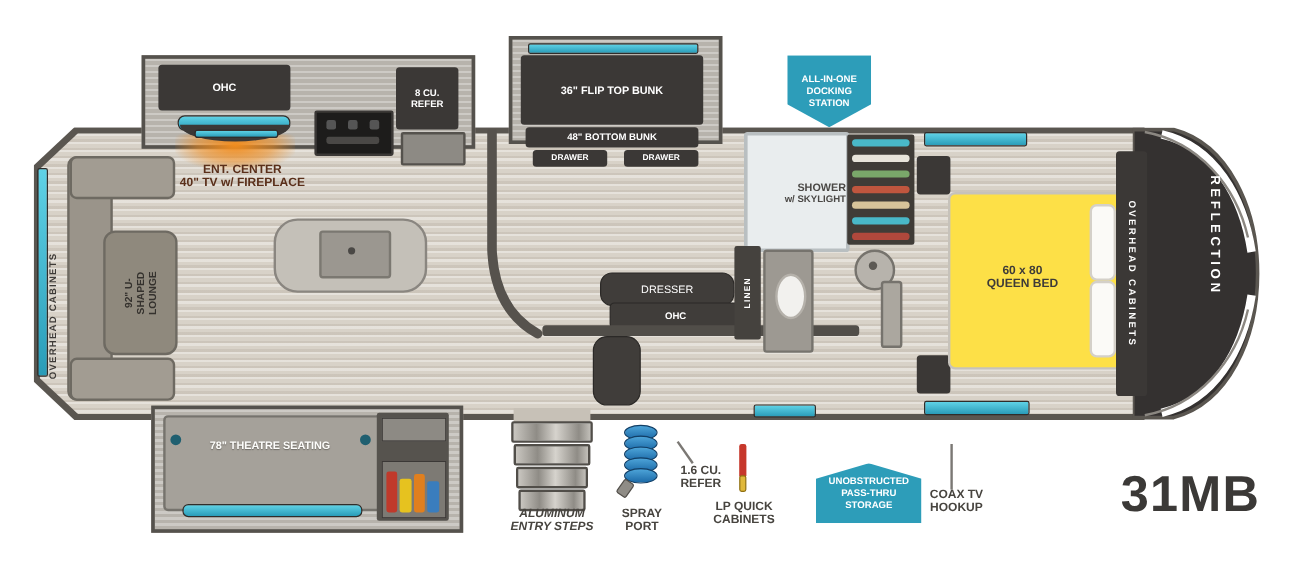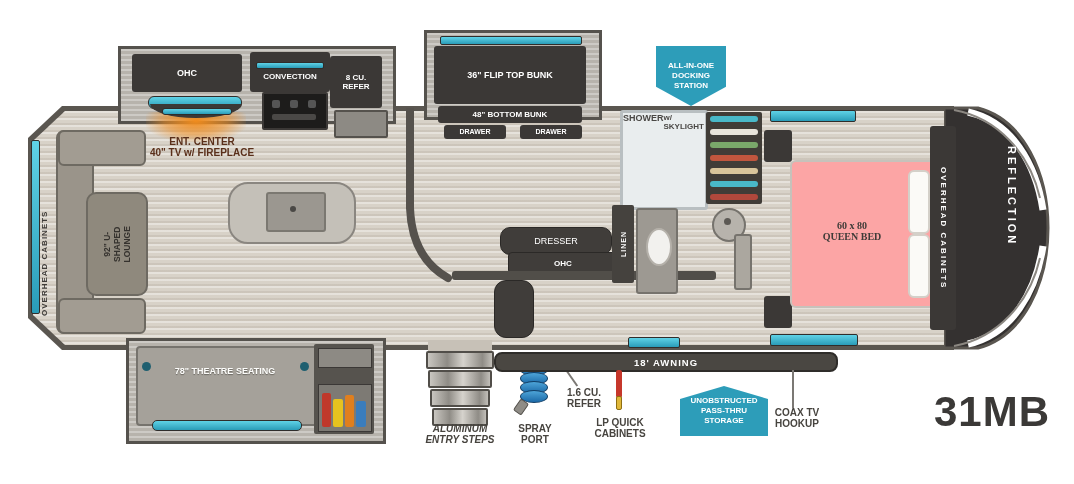--- a/index.html
+++ b/index.html
@@ -47,24 +47,20 @@
       <path d="M10,240 C54,232 86,196 96,152" fill="none" stroke="#8b8781" stroke-width="2"></path>
     </svg>
     <div class="abs vtext" style="left:62px;top:40px;height:164px;color:#fff;font-weight:bold;font-size:11px;letter-spacing:3px;display:flex;align-items:center;">REFLECTION</div>
   </div>
 
   <div class="abs slide" style="left:118px;top:46px;width:272px;height:72px;"></div>
   <div class="abs darkbox" style="left:132px;top:54px;width:110px;height:38px;font-size:9px;">
     <span>OHC</span>
   </div>
   <div class="abs teal" style="left:148px;top:96px;width:92px;height:11px;border-radius:6px;"></div>
-  <div class="abs darkbox" style="left:250px;top:52px;width:80px;height:40px;font-size:8px;flex-direction:column;">
-    <span class="teal" style="width:66px;height:5px;margin-bottom:3px;"></span>
-    <span>CONVECTION</span>
-  </div>
   <div class="abs" style="left:262px;top:92px;width:62px;height:34px;background:#1d1c1b;border:2px solid #3b3836;border-radius:2px;">
     <span class="abs" style="left:8px;top:6px;width:8px;height:8px;background:#555;border-radius:2px;"></span>
     <span class="abs" style="left:26px;top:6px;width:8px;height:8px;background:#555;border-radius:2px;"></span>
     <span class="abs" style="left:44px;top:6px;width:8px;height:8px;background:#555;border-radius:2px;"></span>
     <span class="abs" style="left:8px;top:20px;width:44px;height:6px;background:#4a4846;border-radius:2px;"></span>
   </div>
   <div class="abs darkbox" style="left:330px;top:56px;width:52px;height:52px;font-size:8px;flex-direction:column;">
     <span>8 CU.</span>
     <span>REFER</span>
   </div>
@@ -140,21 +136,21 @@
 
   <div class="abs pill" style="left:500px;top:227px;width:110px;height:26px;display:flex;align-items:center;justify-content:center;color:#fff;font-weight:normal;font-size:9px;">
     <span>DRESSER</span>
   </div>
   <div class="abs pill" style="left:508px;top:252px;width:108px;height:20px;display:flex;align-items:center;justify-content:center;color:#fff;font-weight:bold;font-size:8px;border-radius:4px;">
     <span>OHC</span>
   </div>
   <div class="abs" style="left:452px;top:271px;width:264px;height:9px;background:#514e49;border-radius:3px;"></div>
   <div class="abs pill" style="left:494px;top:280px;width:38px;height:56px;border-radius:12px;"></div>
 
-  <div class="abs" style="left:620px;top:110px;width:82px;height:94px;background:#e9edee;border:3px solid #b9bfc1;border-radius:3px;display:flex;flex-direction:row;align-items:flex-start;justify-content:center;">
+  <div class="abs" style="left:620px;top:110px;width:82px;height:94px;background:#e9edee;border:3px solid #b9bfc1;border-radius:3px;display:flex;flex-direction:column;align-items:flex-end;justify-content:center;">
     <span style="font-size:9px;font-weight:bold;color:#4a4845;">SHOWER</span>
     <span style="font-size:8px;font-weight:bold;color:#4a4845;">w/ SKYLIGHT</span>
   </div>
 
   <div class="abs" style="left:706px;top:112px;width:56px;height:92px;background:#403c37;border-radius:2px;padding:4px;box-sizing:border-box;">
     <div style="width:100%;height:100%;display:flex;flex-direction:column;justify-content:space-between;">
       <span style="height:6px;background:#49b8c8;border-radius:3px;"></span>
       <span style="height:6px;background:#e8e4da;border-radius:3px;"></span>
       <span style="height:6px;background:#7aa86a;border-radius:3px;"></span>
       <span style="height:6px;background:#c0563e;border-radius:3px;"></span>
@@ -176,21 +172,21 @@
     <span class="abs" style="left:0;top:0;width:30px;height:30px;background:#b7b3ac;border:2px solid #76736d;border-radius:50%;"></span>
     <span class="abs" style="left:12px;top:10px;width:7px;height:7px;background:#5c5954;border-radius:50%;"></span>
     <span class="abs" style="left:22px;top:26px;width:14px;height:52px;background:#aba79f;border:2px solid #76736d;border-radius:3px;"></span>
   </div>
 
   <div class="abs teal" style="left:770px;top:110px;width:84px;height:10px;"></div>
   <div class="abs teal" style="left:770px;top:334px;width:86px;height:10px;"></div>
   <div class="abs teal" style="left:628px;top:337px;width:50px;height:9px;"></div>
   <div class="abs darkbox" style="left:764px;top:130px;width:28px;height:32px;"></div>
   <div class="abs darkbox" style="left:764px;top:296px;width:28px;height:32px;"></div>
-  <div class="abs" style="left:790px;top:160px;width:144px;height:144px;background:#fca5a5;border:2px solid #c6c2bb;border-radius:6px;font-family:Liberation Serif, serif;">
+  <div class="abs" style="left:790px;top:160px;width:144px;height:144px;background:#fde047;border:2px solid #c6c2bb;border-radius:6px;">
     <span class="abs" style="left:116px;top:8px;width:18px;height:60px;background:#fbfaf7;border:2px solid #d4d0c9;border-radius:6px;"></span>
     <span class="abs" style="left:116px;top:72px;width:18px;height:60px;background:#fbfaf7;border:2px solid #d4d0c9;border-radius:6px;"></span>
     <div class="abs lbl" style="left:10px;top:58px;width:100px;font-size:10px;">
       <span style="display:block;">60 x 80</span>
       <span style="display:block;">QUEEN BED</span>
     </div>
   </div>
   <div class="abs" style="left:930px;top:126px;width:26px;height:204px;background:#3b3836;border-radius:3px;display:flex;align-items:center;justify-content:center;">
     <span class="vtext" style="color:#fff;font-weight:bold;font-size:8px;letter-spacing:2px;">OVERHEAD CABINETS</span>
   </div>
@@ -230,23 +226,20 @@
     <span style="display:block;">SPRAY</span>
     <span style="display:block;">PORT</span>
   </div>
 
   <div class="abs leader" style="left:570px;top:366px;width:2px;height:22px;transform:rotate(-35deg);"></div>
   <div class="abs note" style="left:555px;top:388px;width:58px;">
     <span style="display:block;">1.6 CU.</span>
     <span style="display:block;">REFER</span>
   </div>
 
-  <div class="abs" style="left:494px;top:352px;width:340px;height:16px;background:#4a4742;border:2px solid #2f2d2a;border-radius:8px;display:flex;align-items:center;justify-content:center;">
-    <span style="color:#fff;font-weight:bold;font-size:9.5px;letter-spacing:1px;">18' AWNING</span>
-  </div>
 
   <div class="abs" style="left:616px;top:370px;width:6px;height:28px;background:#c6372b;border-radius:2px;"></div>
   <div class="abs" style="left:616px;top:396px;width:6px;height:14px;background:#e0b83a;border:1px solid #8f6f12;border-radius:2px;box-sizing:border-box;"></div>
   <div class="abs note" style="left:588px;top:418px;width:64px;">
     <span style="display:block;text-align:center;">LP QUICK</span>
     <span style="display:block;">CABINETS</span>
   </div>
 
   <div class="abs leader" style="left:792px;top:370px;width:2px;height:38px;"></div>
   <div class="abs note" style="left:766px;top:408px;width:62px;">

